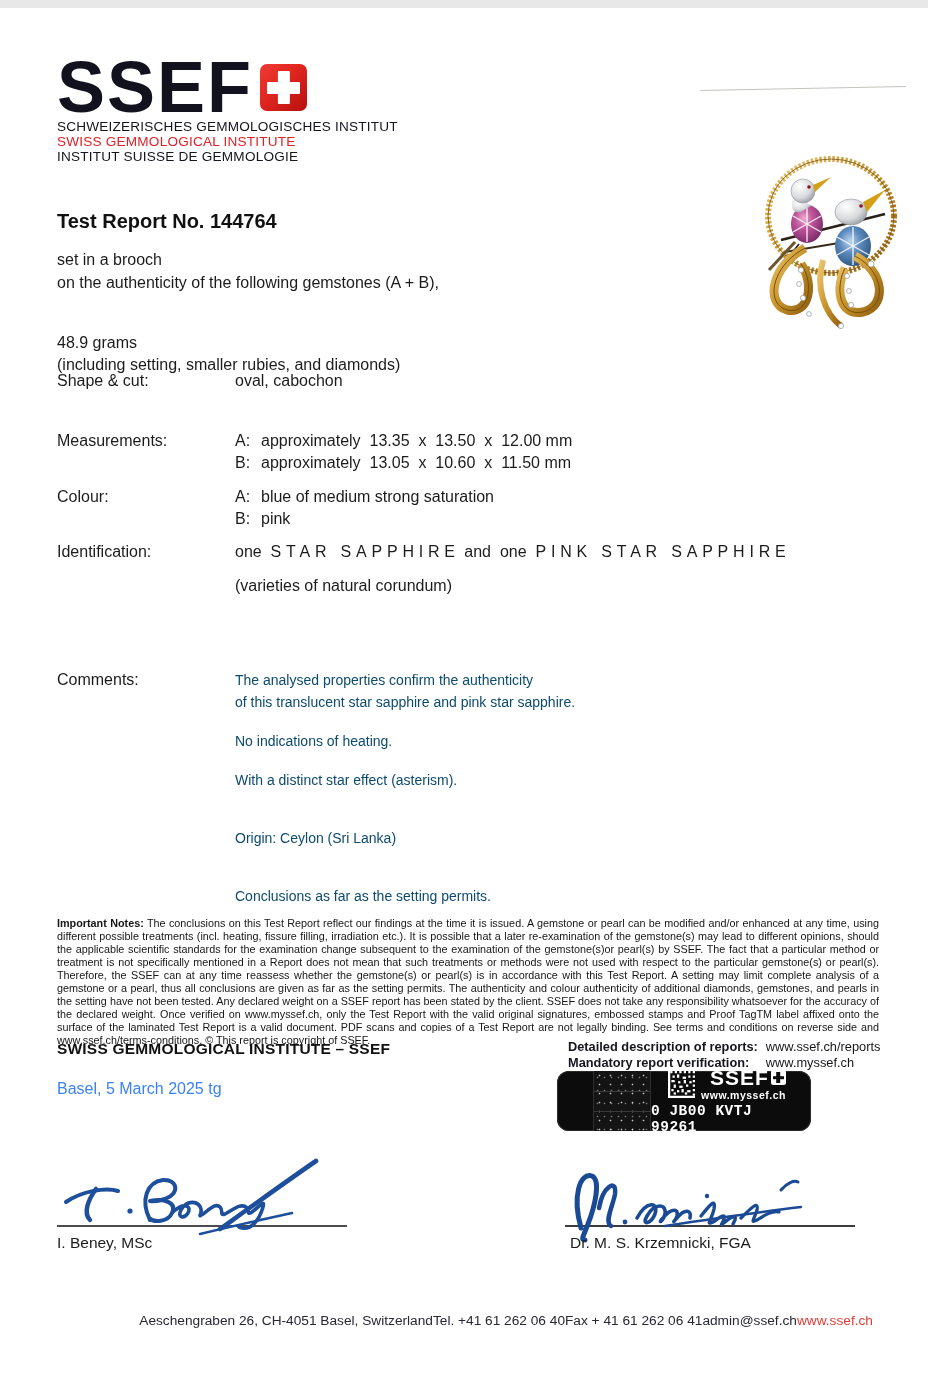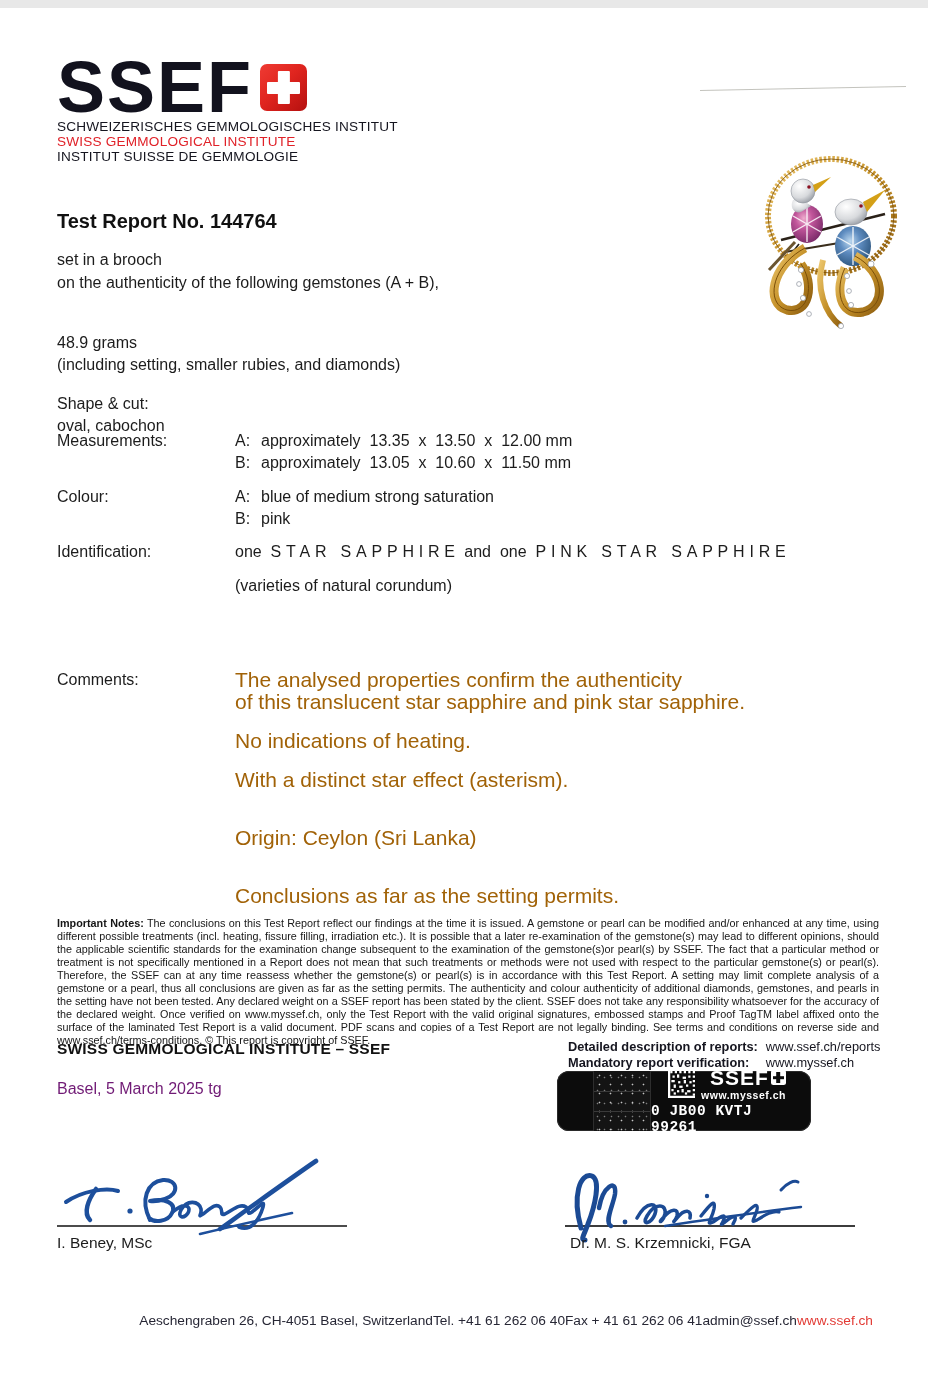--- a/index.html
+++ b/index.html
@@ -28,28 +28,28 @@
   .subtitle{position:absolute;left:57px;top:240px;font-size:16px;line-height:23px;color:#1c1c1c;}
   
   .row{position:absolute;left:57px;display:flex;font-size:16px;line-height:22px;color:#1c1c1c;}
   .row-label{width:178px;flex:none;}
   .row-value{white-space:pre-wrap;}
   .ab{display:flex;}
   .ab .pfx{width:26px;flex:none;}
   .gem{letter-spacing:0.30em;}
   .ident-line{font-size:16px;}
   .ident-sub{margin-top:12px;}
-  .cm-par{position:absolute;left:235px;font-size:21px;line-height:22px;color:#a16207;}
+  .cm-par{position:absolute;left:235px;font-size:14px;line-height:22px;color:#0c4a6e;}
   
   .notes{position:absolute;left:57px;top:909px;width:822px;font-size:10.8px;line-height:12.95px;
     text-align:justify;color:#161616;}
   .notes b{font-weight:bold;}
   
   .institute{position:absolute;left:57px;top:1032px;font-size:15.5px;font-weight:bold;letter-spacing:0.2px;color:#111;}
-  .place-date{position:absolute;left:57px;top:1072px;font-size:16px;color:#701a75;}
+  .place-date{position:absolute;left:57px;top:1072px;font-size:16px;color:#3b82f6;}
   .verify{position:absolute;left:568px;top:1031px;font-size:12.8px;line-height:15.5px;color:#15151f;display:grid;grid-template-columns:auto auto;column-gap:8px;}
   .verify .vl{font-weight:bold;}
   
   .sec-label{position:absolute;left:557px;top:1063px;width:254px;height:60px;border-radius:12px;
     background:#0c0c0c;display:flex;align-items:stretch;overflow:hidden;box-shadow:0 0 0 1px #2a2a2a inset;}
   .sec-spacer{width:36px;flex:none;}
   .speckle{width:56px;flex:none;background:#141414;border-left:1px solid #2e2e2e;border-right:1px solid #2e2e2e;
     background-image:
       radial-gradient(circle 1px,rgba(255,255,255,.75) 0,rgba(255,255,255,0) 1.4px),
       radial-gradient(circle 1px,rgba(255,255,255,.45) 0,rgba(255,255,255,0) 1.3px),
@@ -179,21 +179,21 @@
     <div>on the authenticity of the following gemstones (A + B),</div>
   </div>
 
   <div class="row" style="top:324px;">
     <div>
       <div class="row-value">48.9 grams</div>
       <div class="row-value">(including setting, smaller rubies, and diamonds)</div>
     </div>
   </div>
 
-  <div class="row" style="top:385px;flex-direction:column;">
+  <div class="row" style="top:362px;">
     <div class="row-label">Shape &amp; cut:</div>
     <div class="row-value">oval, cabochon</div>
   </div>
 
   <div class="row" style="top:422px;justify-content:space-between;">
     <div class="row-label">Measurements:</div>
     <div>
       <div class="ab">
           <span class="pfx">A:</span>
           <span class="row-value">approximately  13.35  x  13.50  x  12.00 mm</span>

